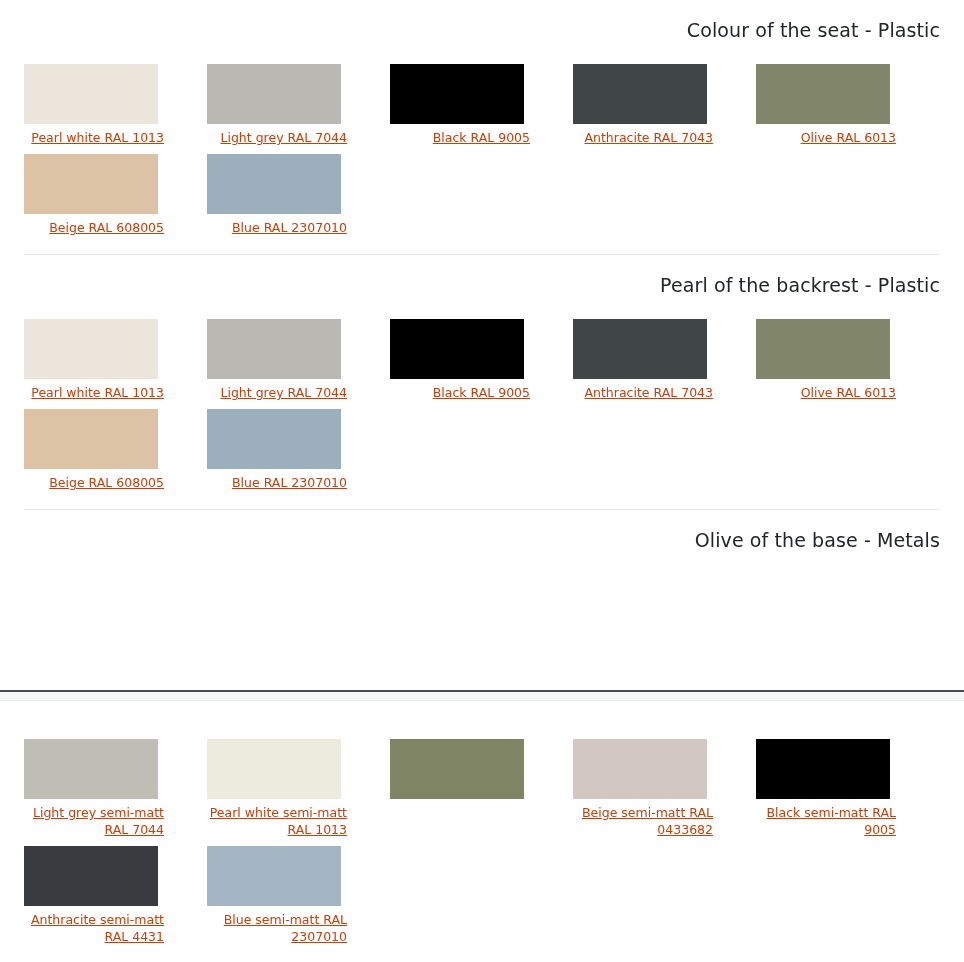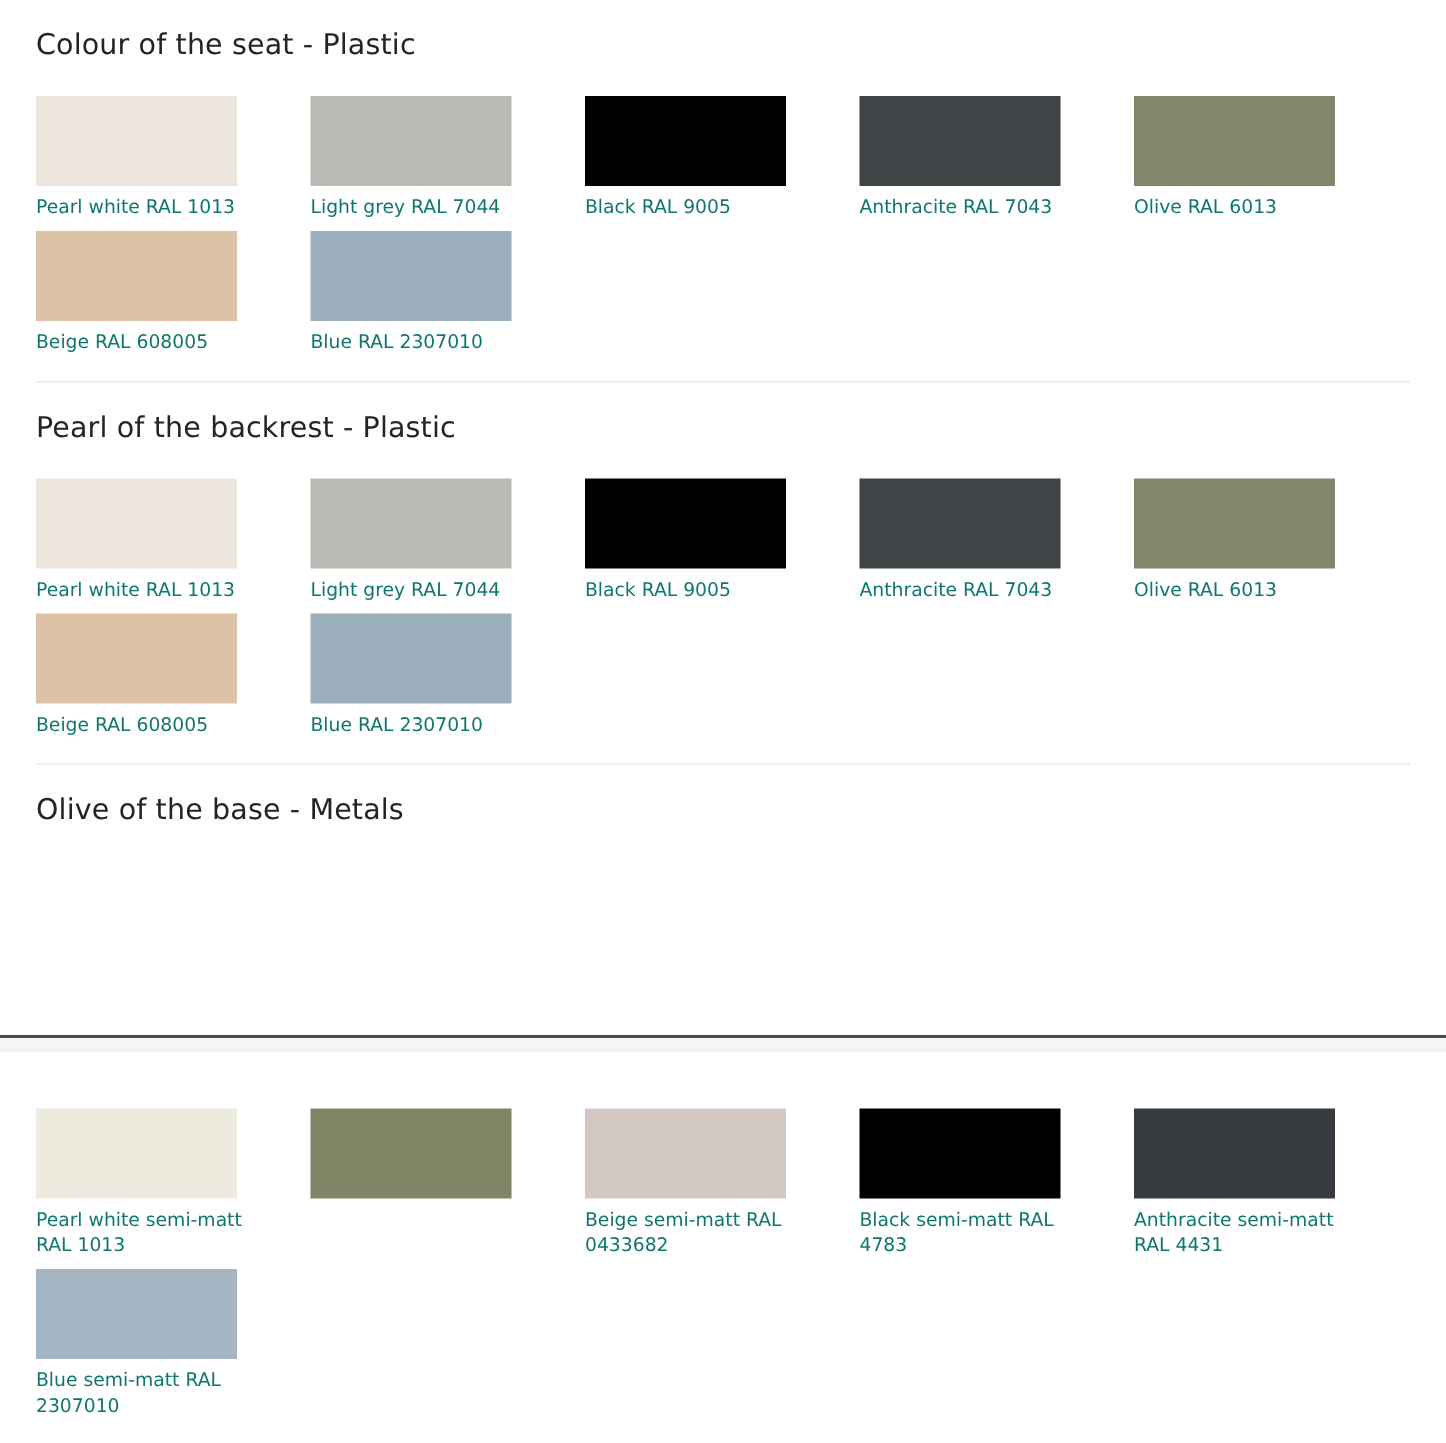--- a/index.html
+++ b/index.html
@@ -19,20 +19,21 @@
 
   .page {
     width: 964px;
     position: relative;
   }
 
   
   .section {
     padding: 0 24px;
     box-sizing: border-box;
+    text-align: right;
   }
   .section-title {
     font-size: 19px;
     font-weight: 400;
     line-height: 24px;
     color: #212529;
     margin: 0;
     padding: 18px 0 22px 0;
     letter-spacing: 0.1px;
   }
@@ -53,24 +54,25 @@
     margin-bottom: 0;
   }
   .swatch-chip {
     width: 134px;
     height: 60px;
     display: block;
   }
   .swatch-label {
     font-size: 12.5px;
     line-height: 17px;
-    color: #0f766e;
+    color: #c2410c;
     padding-top: 5px;
     width: 140px;
     word-wrap: break-word;
+    text-decoration: underline;
   }
 
   
   .divider {
     height: 1px;
     background: #e9e9ea;
     margin: 10px 24px 0 24px;
   }
 
   
@@ -198,38 +200,42 @@
   <div class="seam">
     <div class="seam-line"></div>
     <div class="seam-band"></div>
   </div>
 
   <div class="spacer-bottom-top"></div>
 
   <div class="section bottom-block">
     <div class="swatch-grid">
 
+      <div class="swatch-cell">
+        <span class="swatch-chip" style="background:#bfbeb4"></span>
+        <div class="swatch-label">Light grey semi-matt RAL 7044</div>
+      </div>
 
       <div class="swatch-cell">
         <span class="swatch-chip" style="background:#edeade"></span>
         <div class="swatch-label">Pearl white semi-matt RAL 1013</div>
       </div>
 
       <div class="swatch-cell">
         <span class="swatch-chip" style="background:#808565"></span>
       </div>
 
       <div class="swatch-cell">
         <span class="swatch-chip" style="background:#d2c7c1"></span>
         <div class="swatch-label">Beige semi-matt RAL 0433682</div>
       </div>
 
       <div class="swatch-cell">
         <span class="swatch-chip" style="background:#000000"></span>
-        <div class="swatch-label">Black semi-matt RAL 4783</div>
+        <div class="swatch-label">Black semi-matt RAL 9005</div>
       </div>
 
       <div class="swatch-cell">
         <span class="swatch-chip" style="background:#383c40"></span>
         <div class="swatch-label">Anthracite semi-matt RAL 4431</div>
       </div>
 
       <div class="swatch-cell">
         <span class="swatch-chip" style="background:#a4b6c3"></span>
         <div class="swatch-label">Blue semi-matt RAL 2307010</div>

